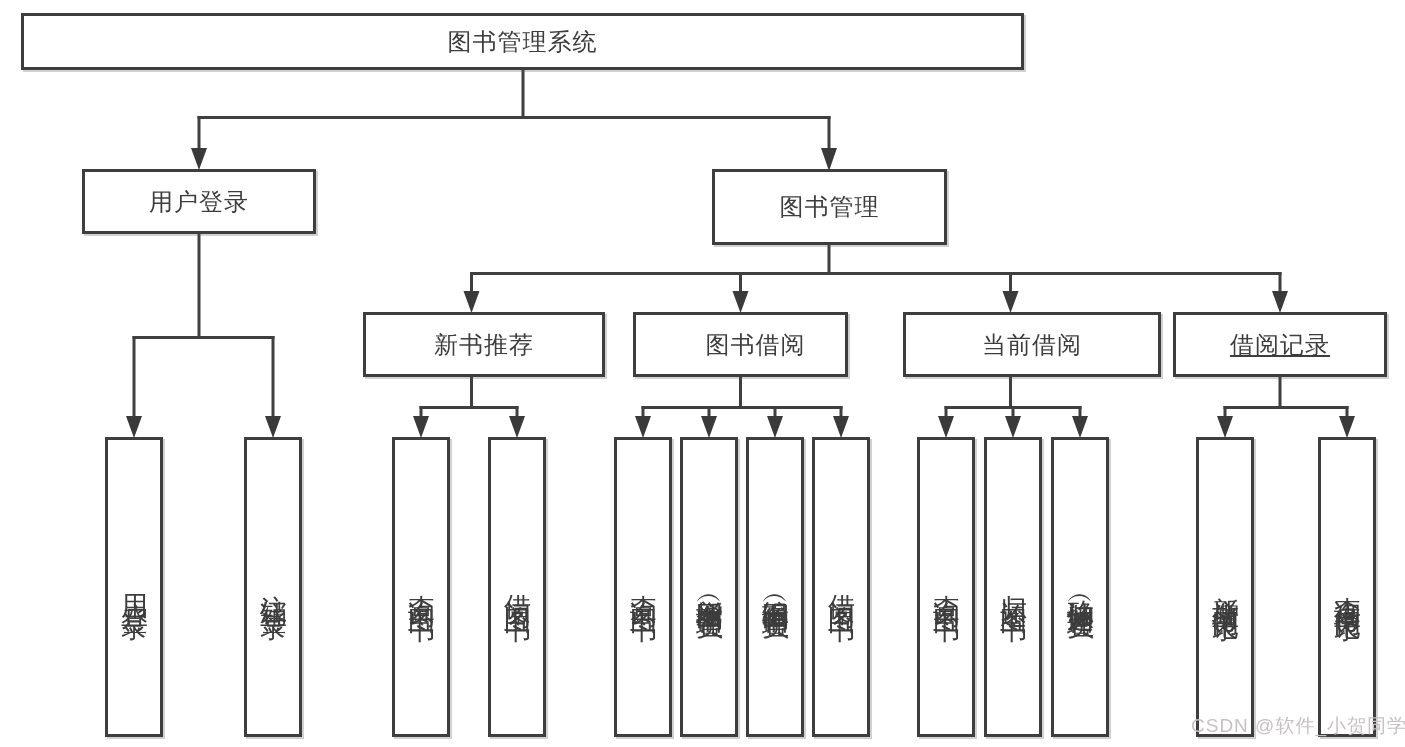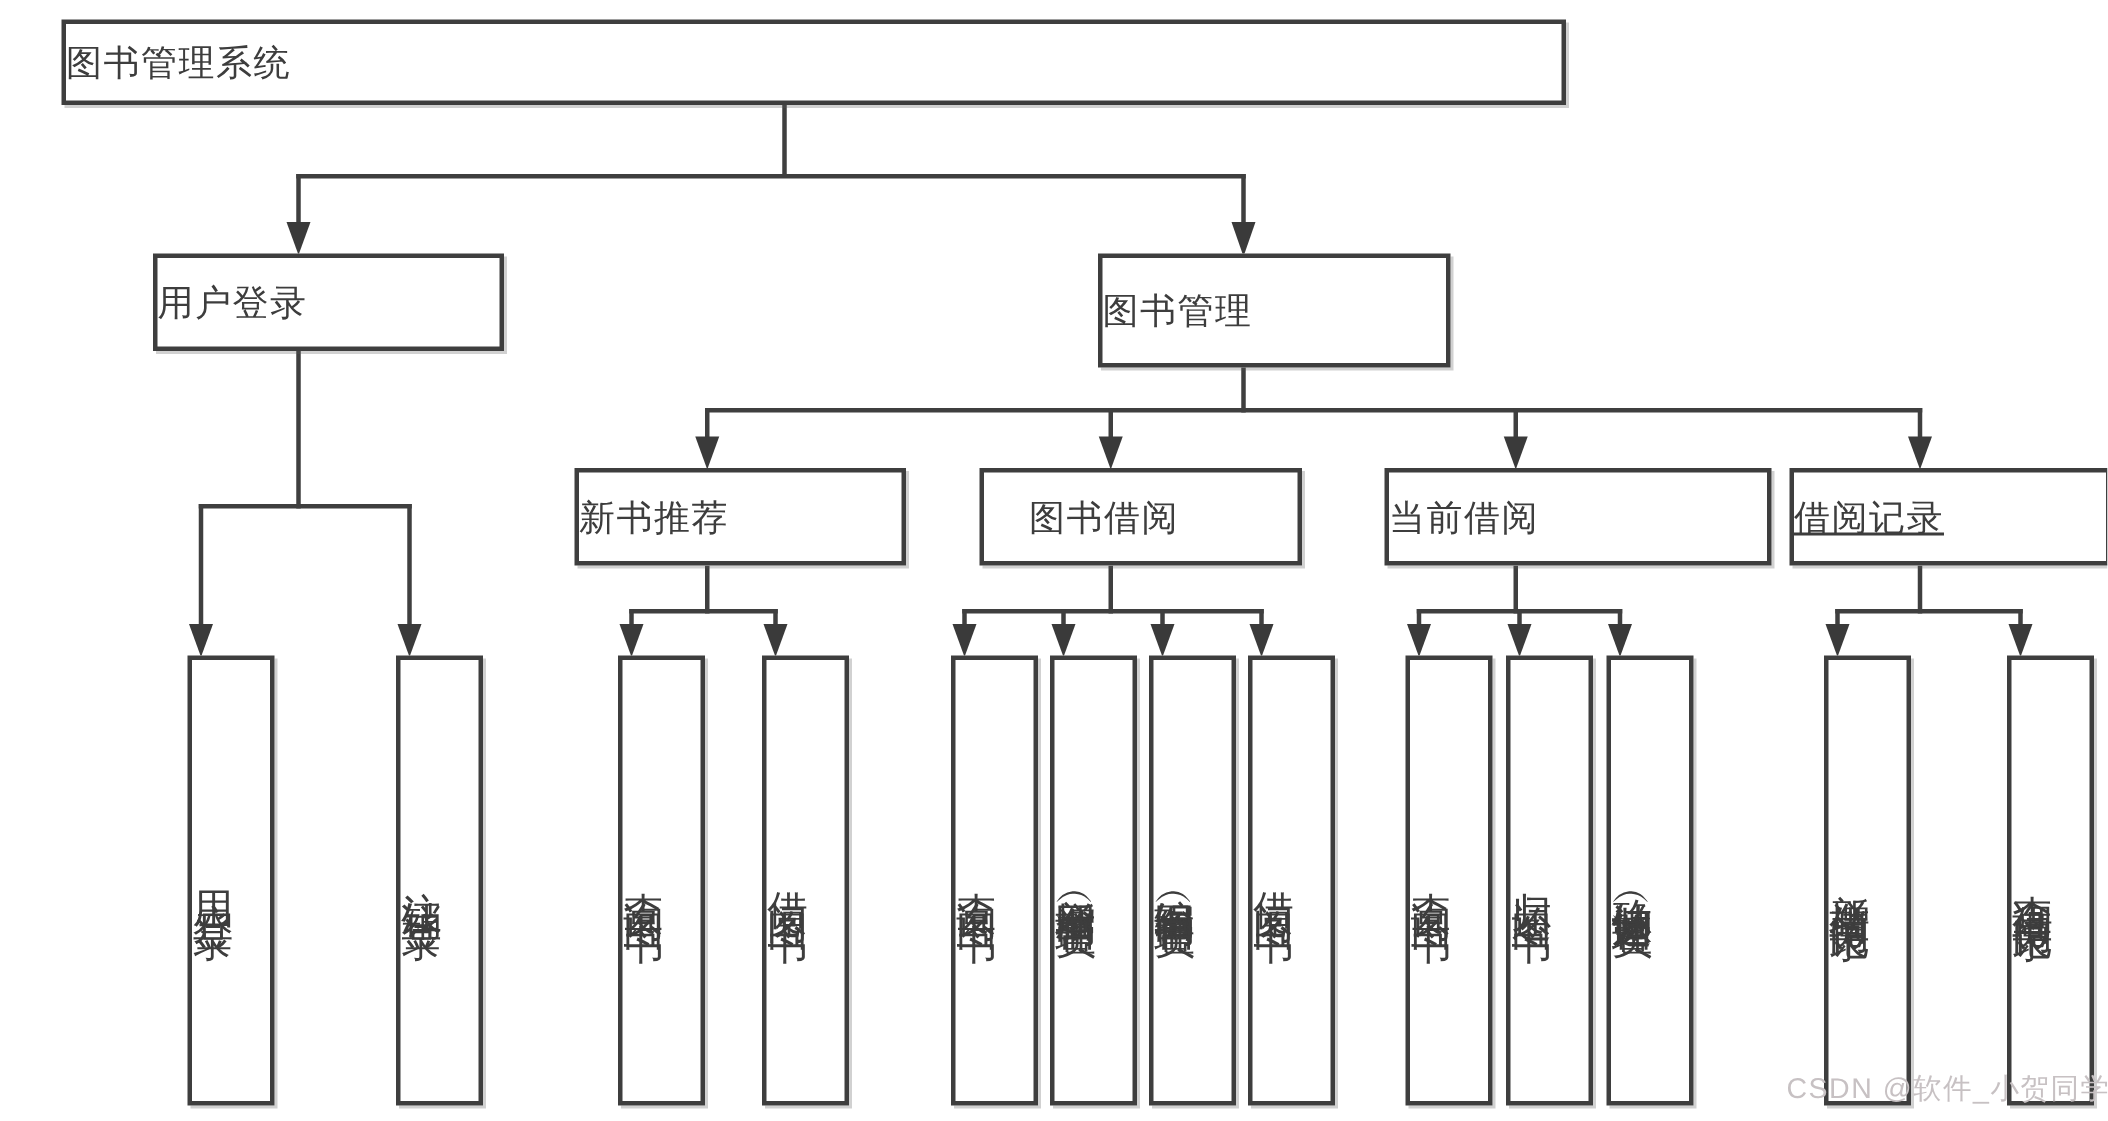--- a/index.html
+++ b/index.html
@@ -10,23 +10,22 @@
     font-family:"Liberation Sans","DejaVu Sans",sans-serif;
     overflow:hidden;
   }
   #wires{position:absolute;left:0;top:0;width:1405px;height:747px;}
   .node{
     position:absolute;
     box-sizing:border-box;
     background:#ffffff;
     border:3px solid #3e3e3e;
     box-shadow:2px 2px 0 rgba(90,90,90,0.28);
-    display:flex;align-items:center;justify-content:flex-start;
+    display:flex;align-items:center;justify-content:center;
     color:#3d3d3d;
-    margin-left:20px;
   }
   .hnode{font-size:24px;letter-spacing:1px;white-space:nowrap;}
   .vnode{
     width:58px;height:300px;top:437px;
     font-size:27px;
   }
   .vnode .vtxt{
     writing-mode:vertical-rl;
     text-orientation:mixed;
     line-height:1;
@@ -127,21 +126,21 @@
     <span>图书管理系统</span>
   </div>
 
   <div class="node hnode" style="left:82px;top:169px;width:234px;height:65px;">
     <span>用户登录</span>
   </div>
   <div class="node hnode" style="left:712px;top:169px;width:235px;height:76px;">
     <span>图书管理</span>
   </div>
 
-  <div class="node hnode" style="left:363px;top:312px;width:221px;height:65px;">
+  <div class="node hnode" style="left:363px;top:312px;width:242px;height:65px;">
     <span>新书推荐</span>
   </div>
   <div class="node hnode" style="left:633px;top:312px;width:215px;height:65px;padding-left:30px;">
     <span>图书借阅</span>
   </div>
   <div class="node hnode" style="left:903px;top:312px;width:258px;height:65px;">
     <span>当前借阅</span>
   </div>
   <div class="node hnode" style="left:1173px;top:312px;width:214px;height:65px;text-decoration:underline;">
     <span>借阅记录</span>

